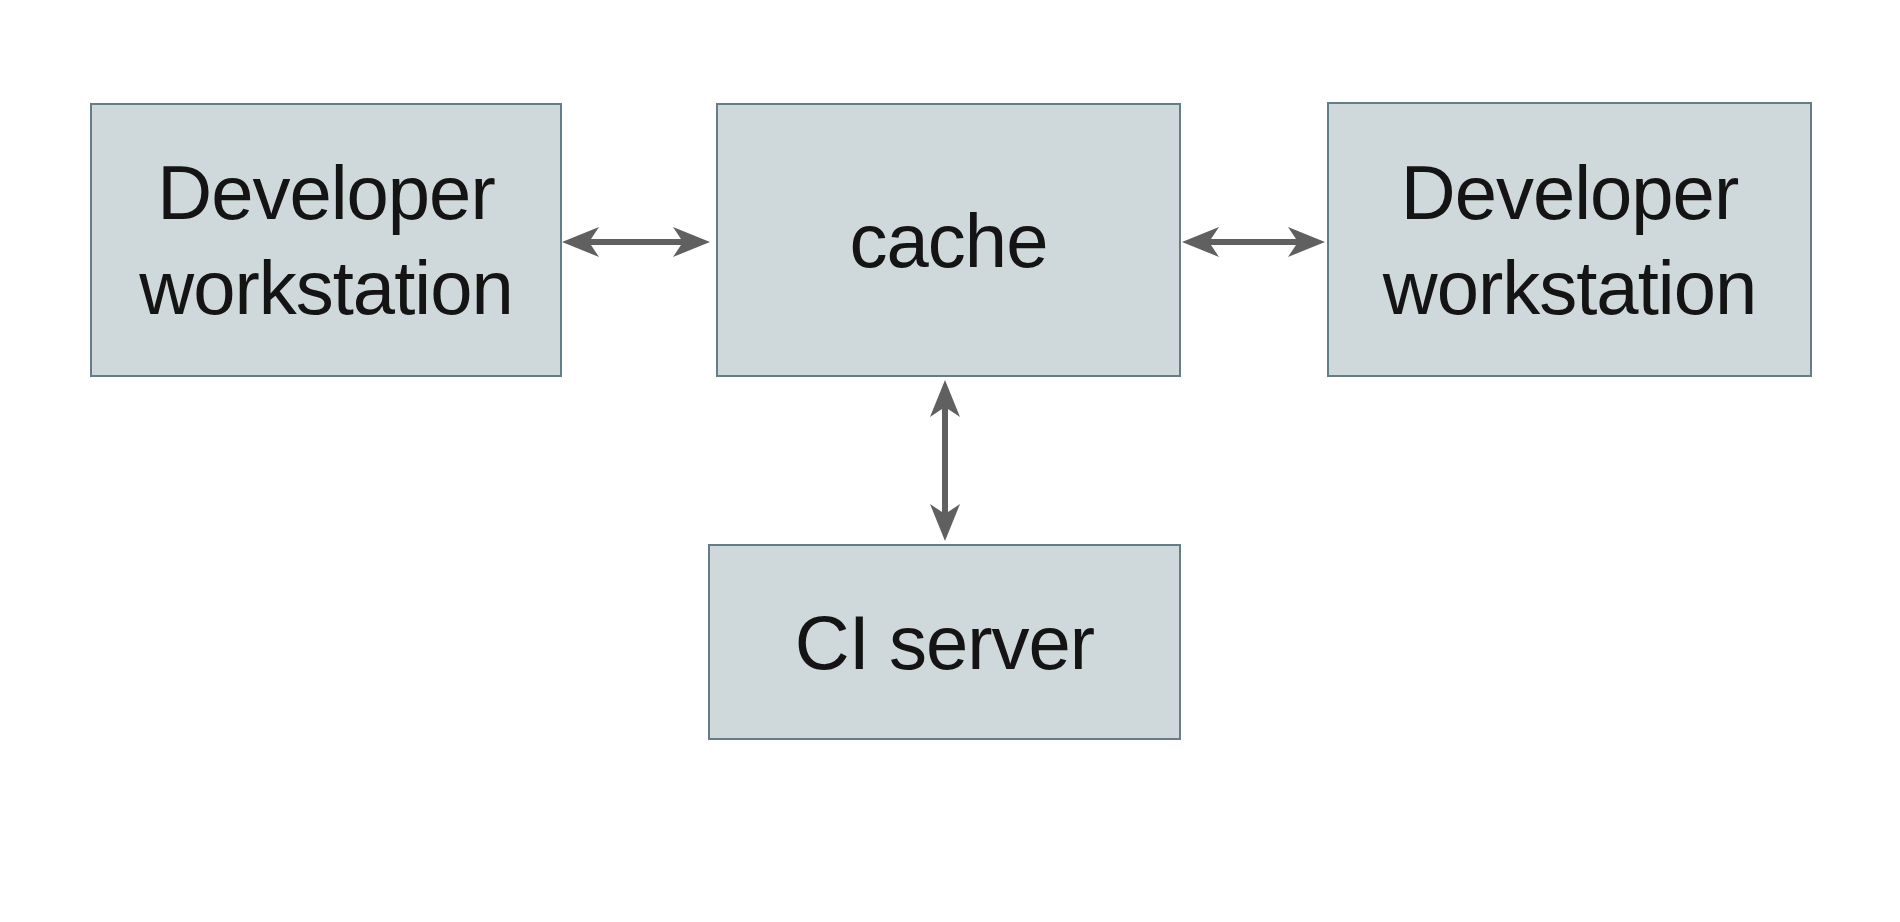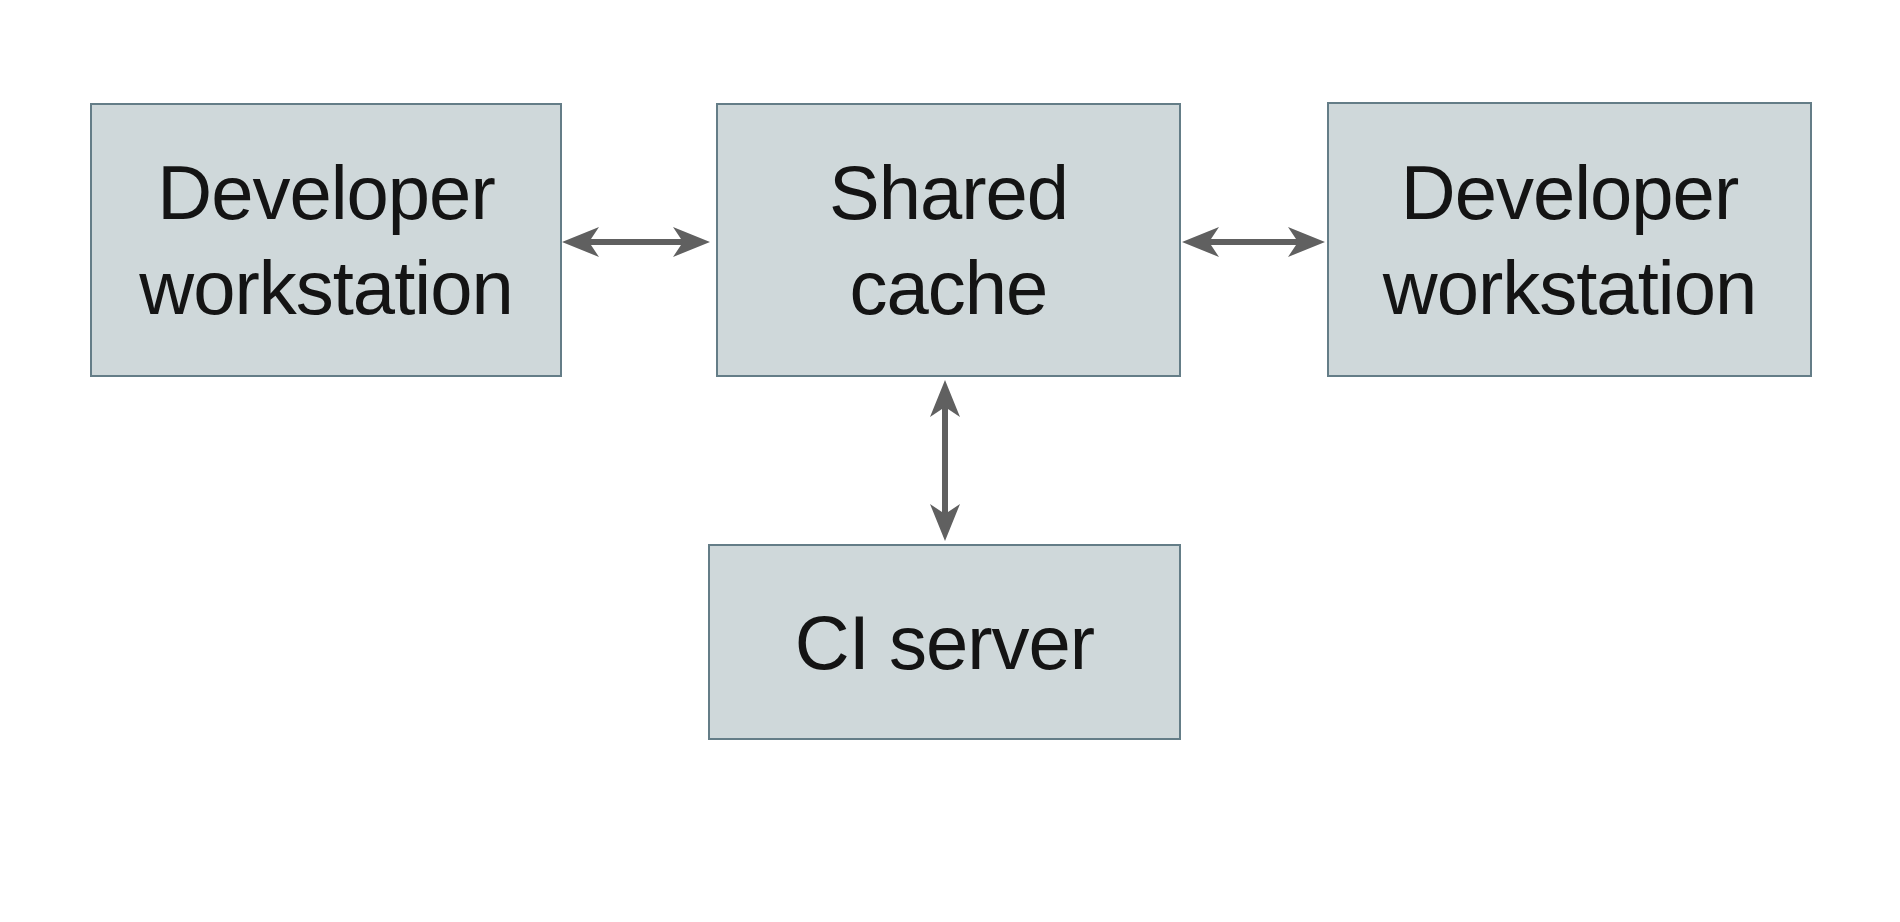--- a/index.html
+++ b/index.html
@@ -69,21 +69,20 @@
 
   <div class="node node-dev-left">
     <div class="node-label">
       <span class="line">Developer</span>
       <span class="line">workstation</span>
     </div>
   </div>
 
   <div class="node node-shared">
     <div class="node-label">
-      <span class="line">Shared</span>
       <span class="line">cache</span>
     </div>
   </div>
 
   <div class="node node-dev-right">
     <div class="node-label">
       <span class="line">Developer</span>
       <span class="line">workstation</span>
     </div>
   </div>

